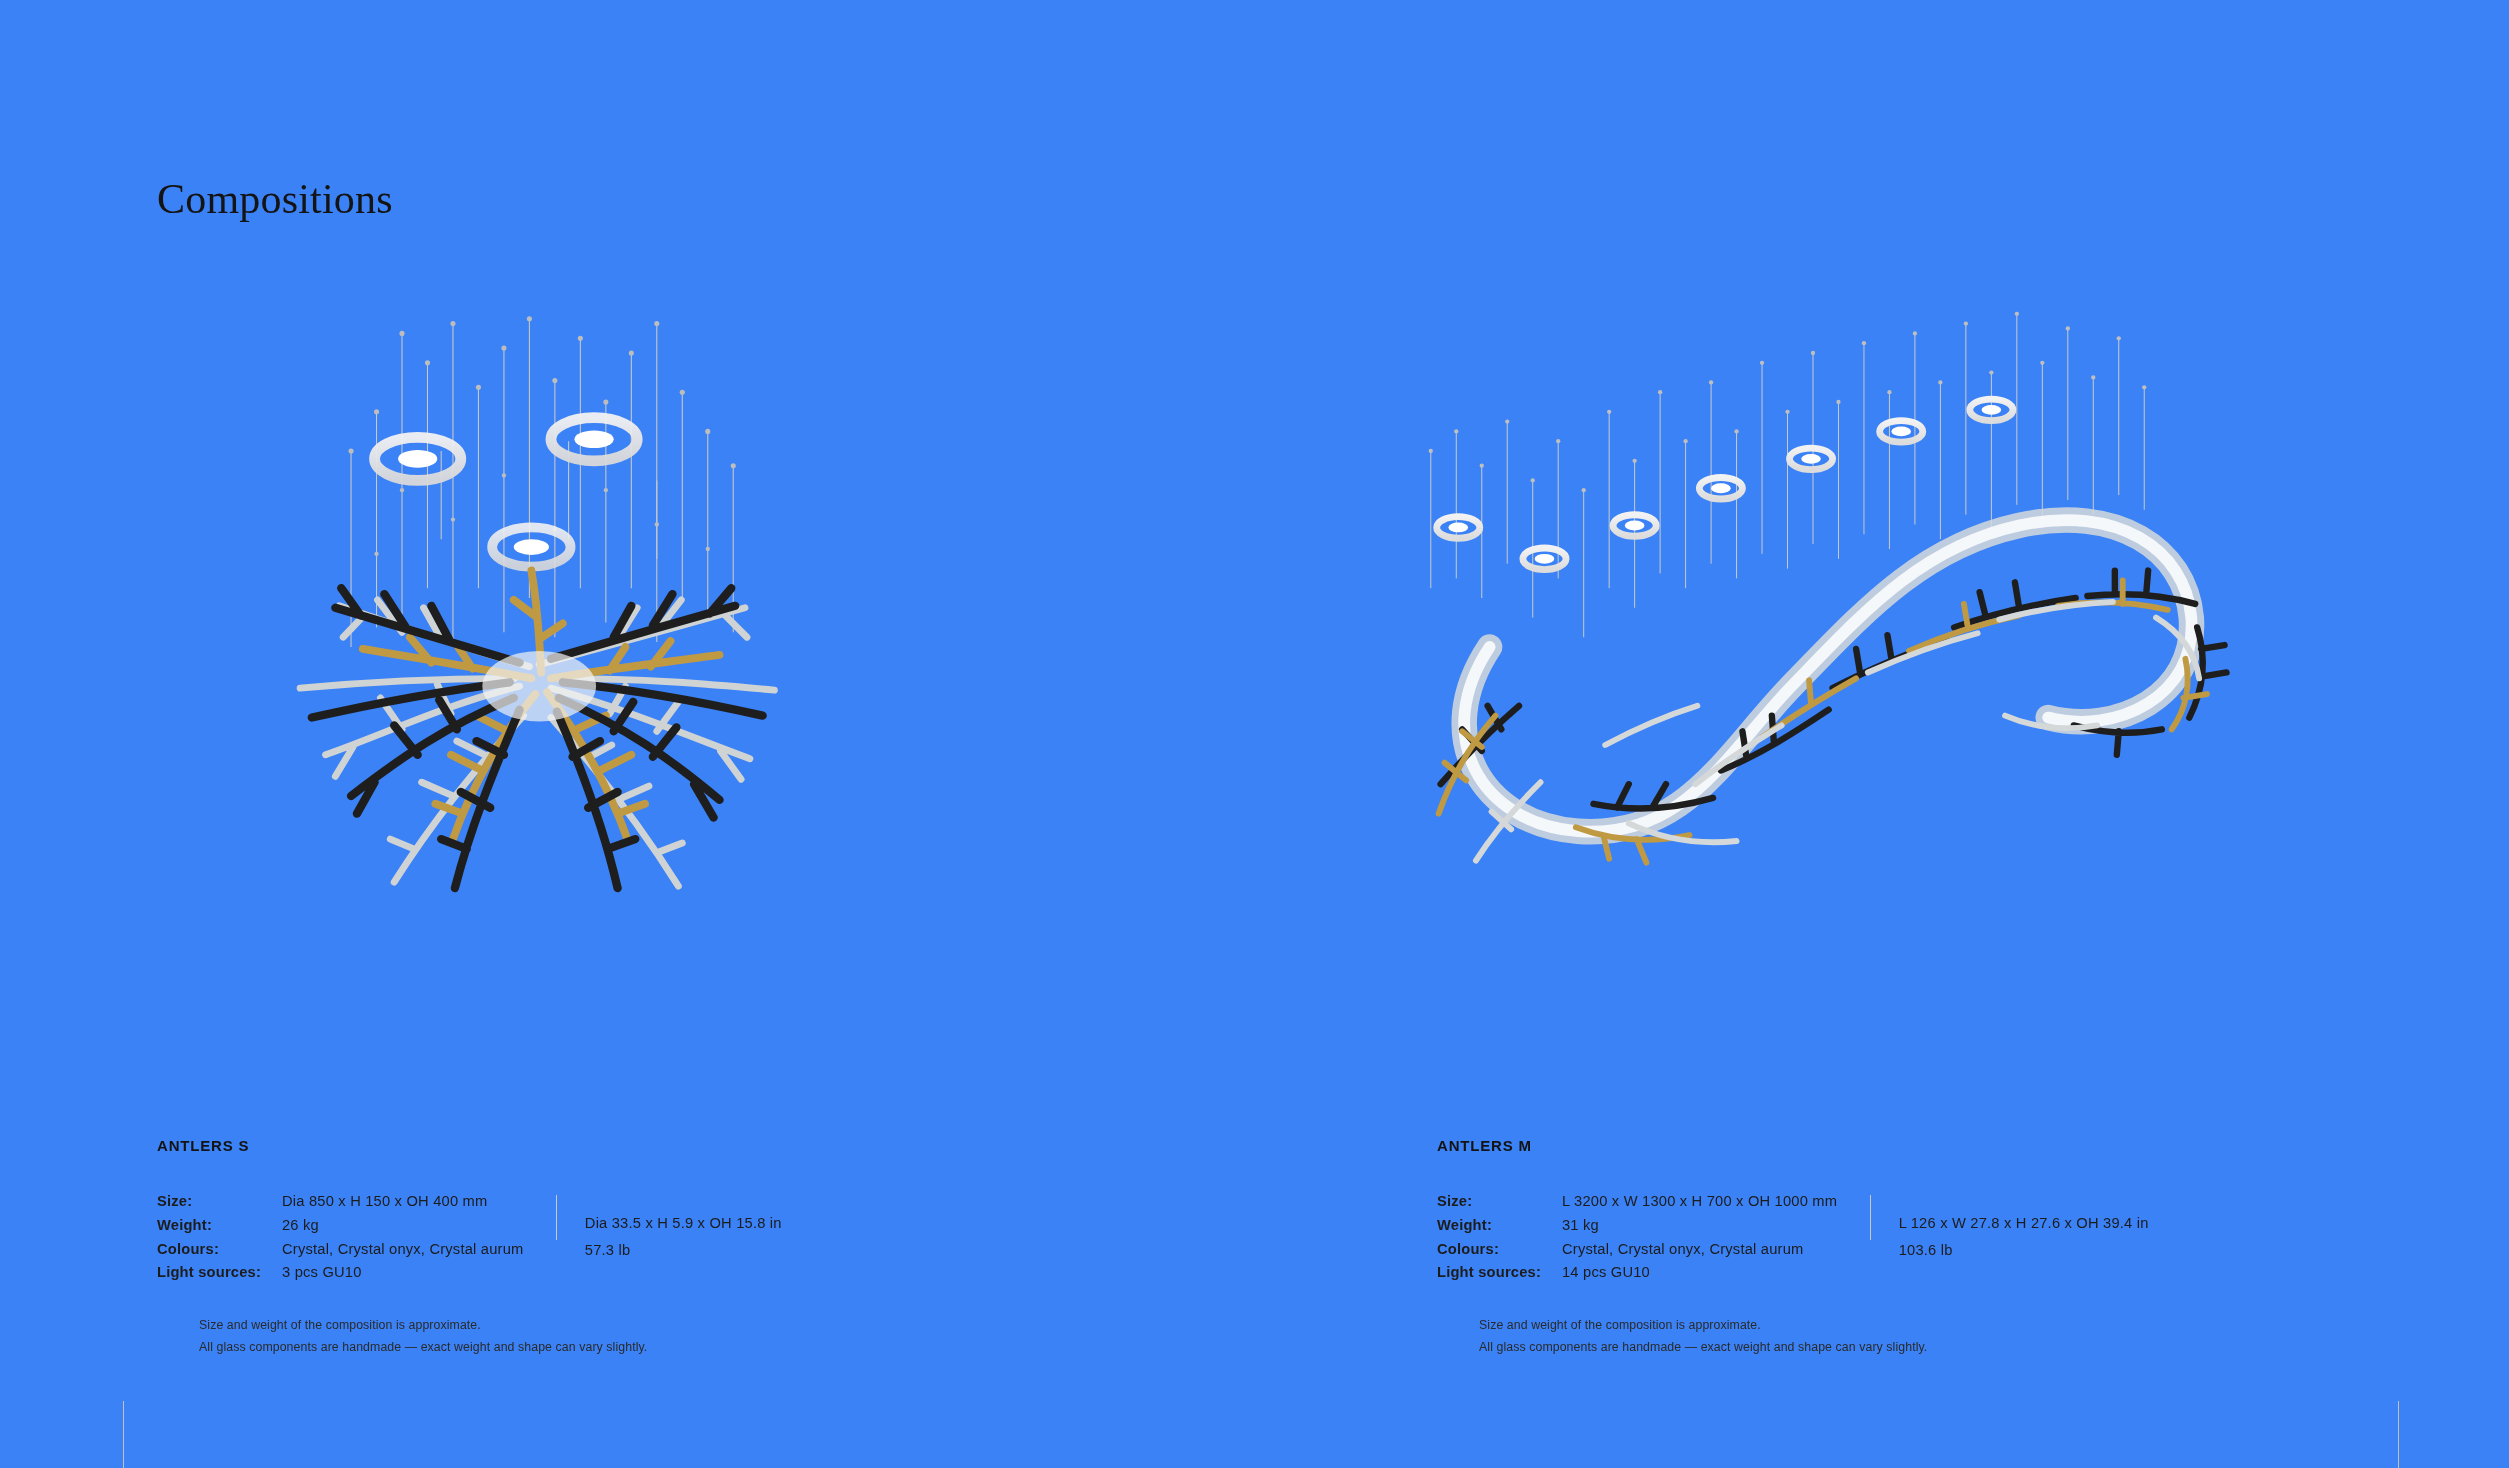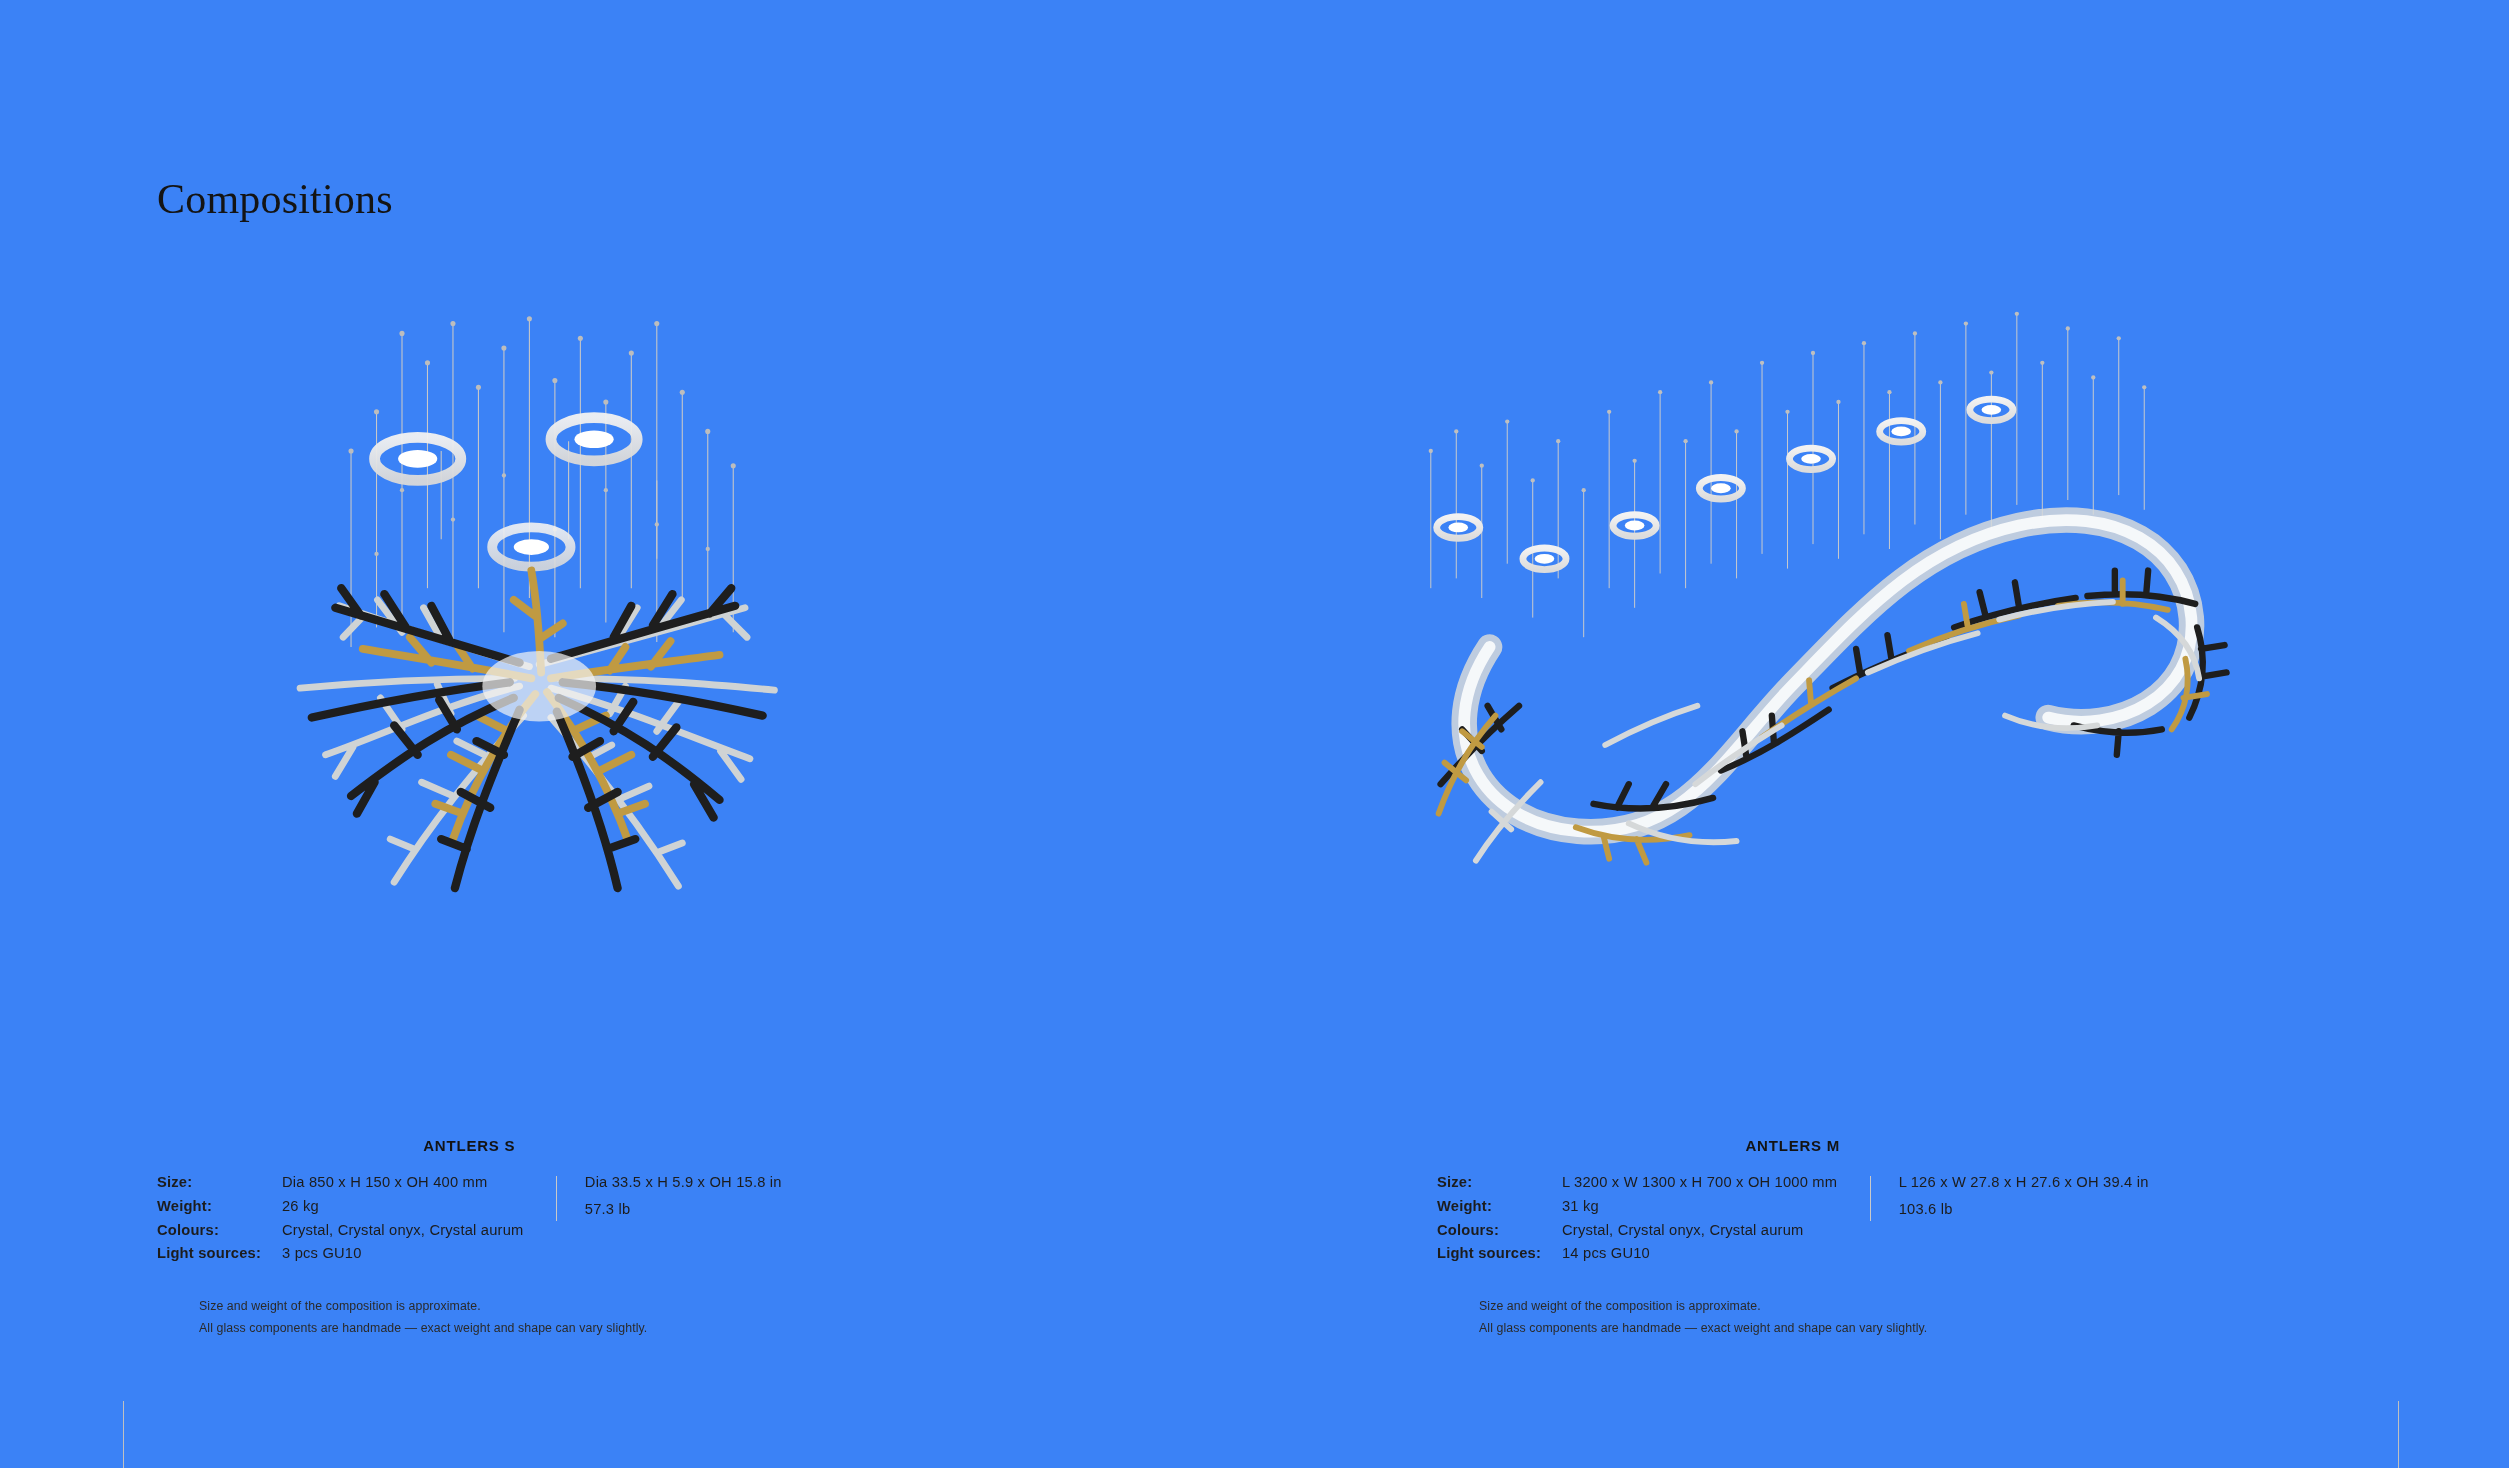--- a/index.html
+++ b/index.html
@@ -59,27 +59,26 @@
     top: 843px;
     left: 49px;
   }
   .product.right .spec { left: 65px; }
 
   .spec-title {
     font-size: 15px;
     font-weight: 700;
     letter-spacing: 0.8px;
     color: #131313;
-    margin-bottom: 20px;
-    text-align: center;
+    margin-bottom: 39px;
   }
 
   .spec-table {
     display: flex;
-    align-items: flex-start;
+    align-items: center;
   }
   .spec-col-metric {
     display: grid;
     grid-template-columns: 125px auto;
     row-gap: 7.8px;
     font-size: 14.7px;
     color: #1c1c1c;
   }
   .spec-col-metric .k {
     font-weight: 700;

